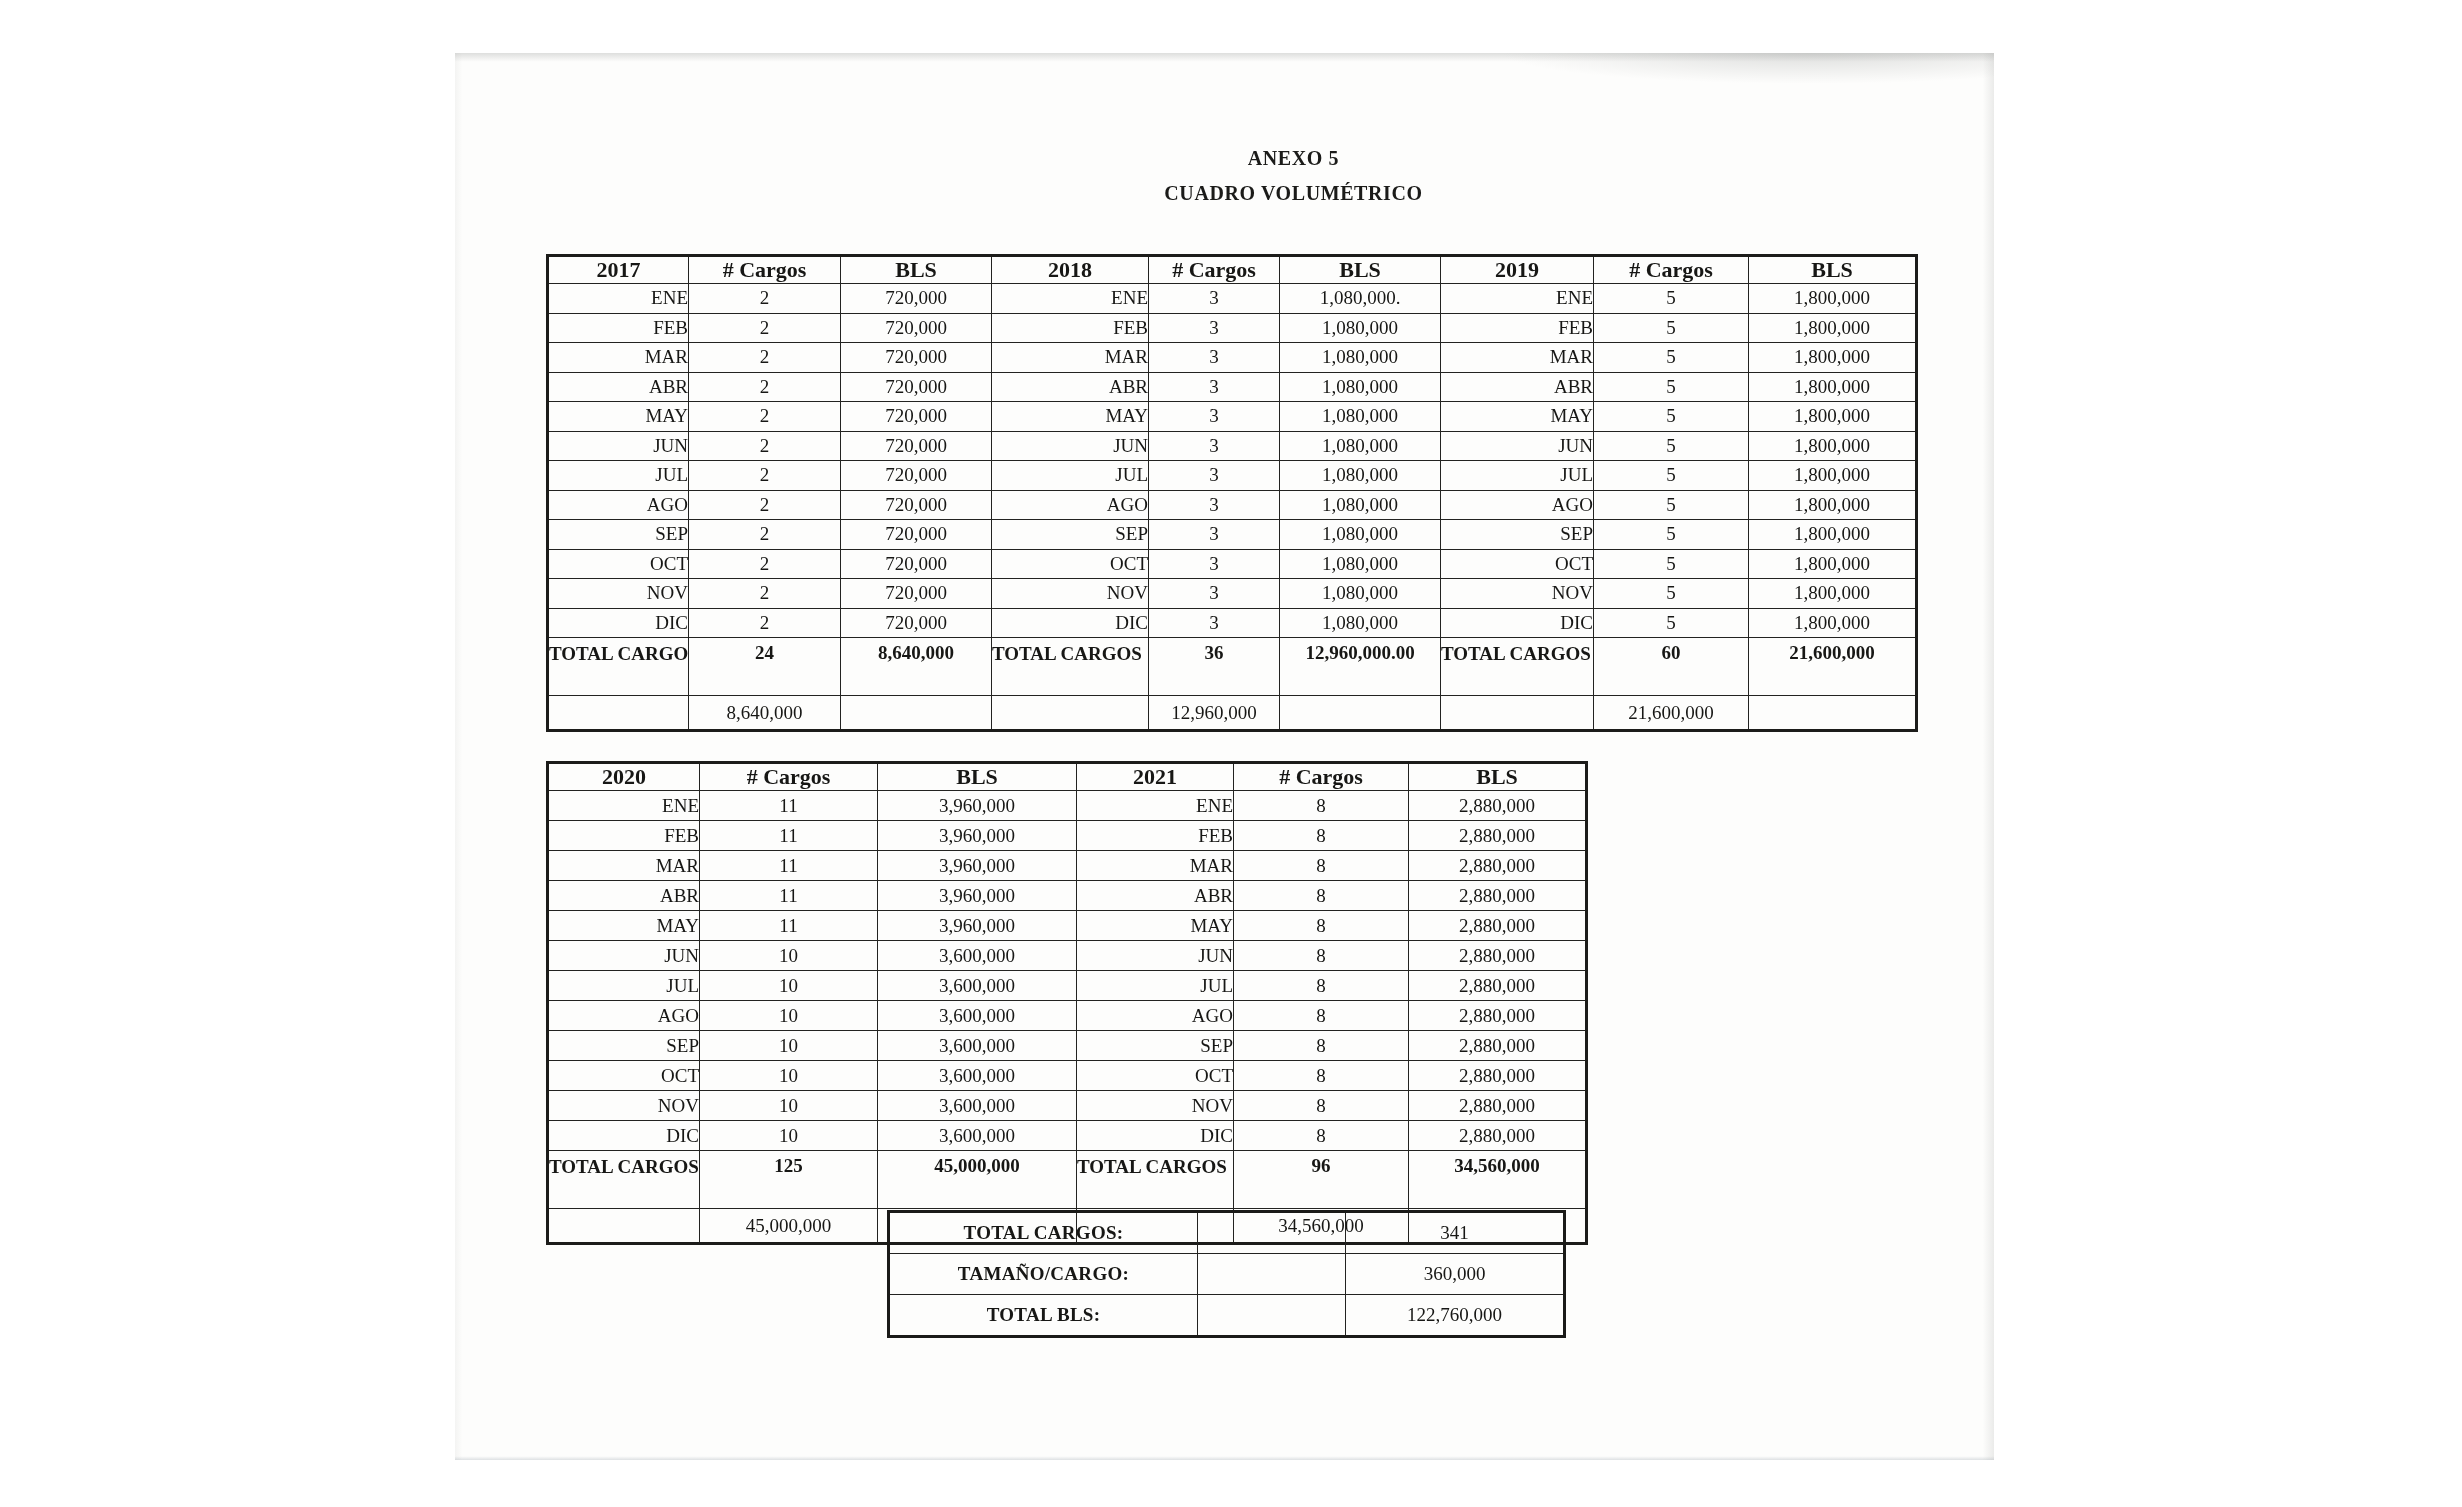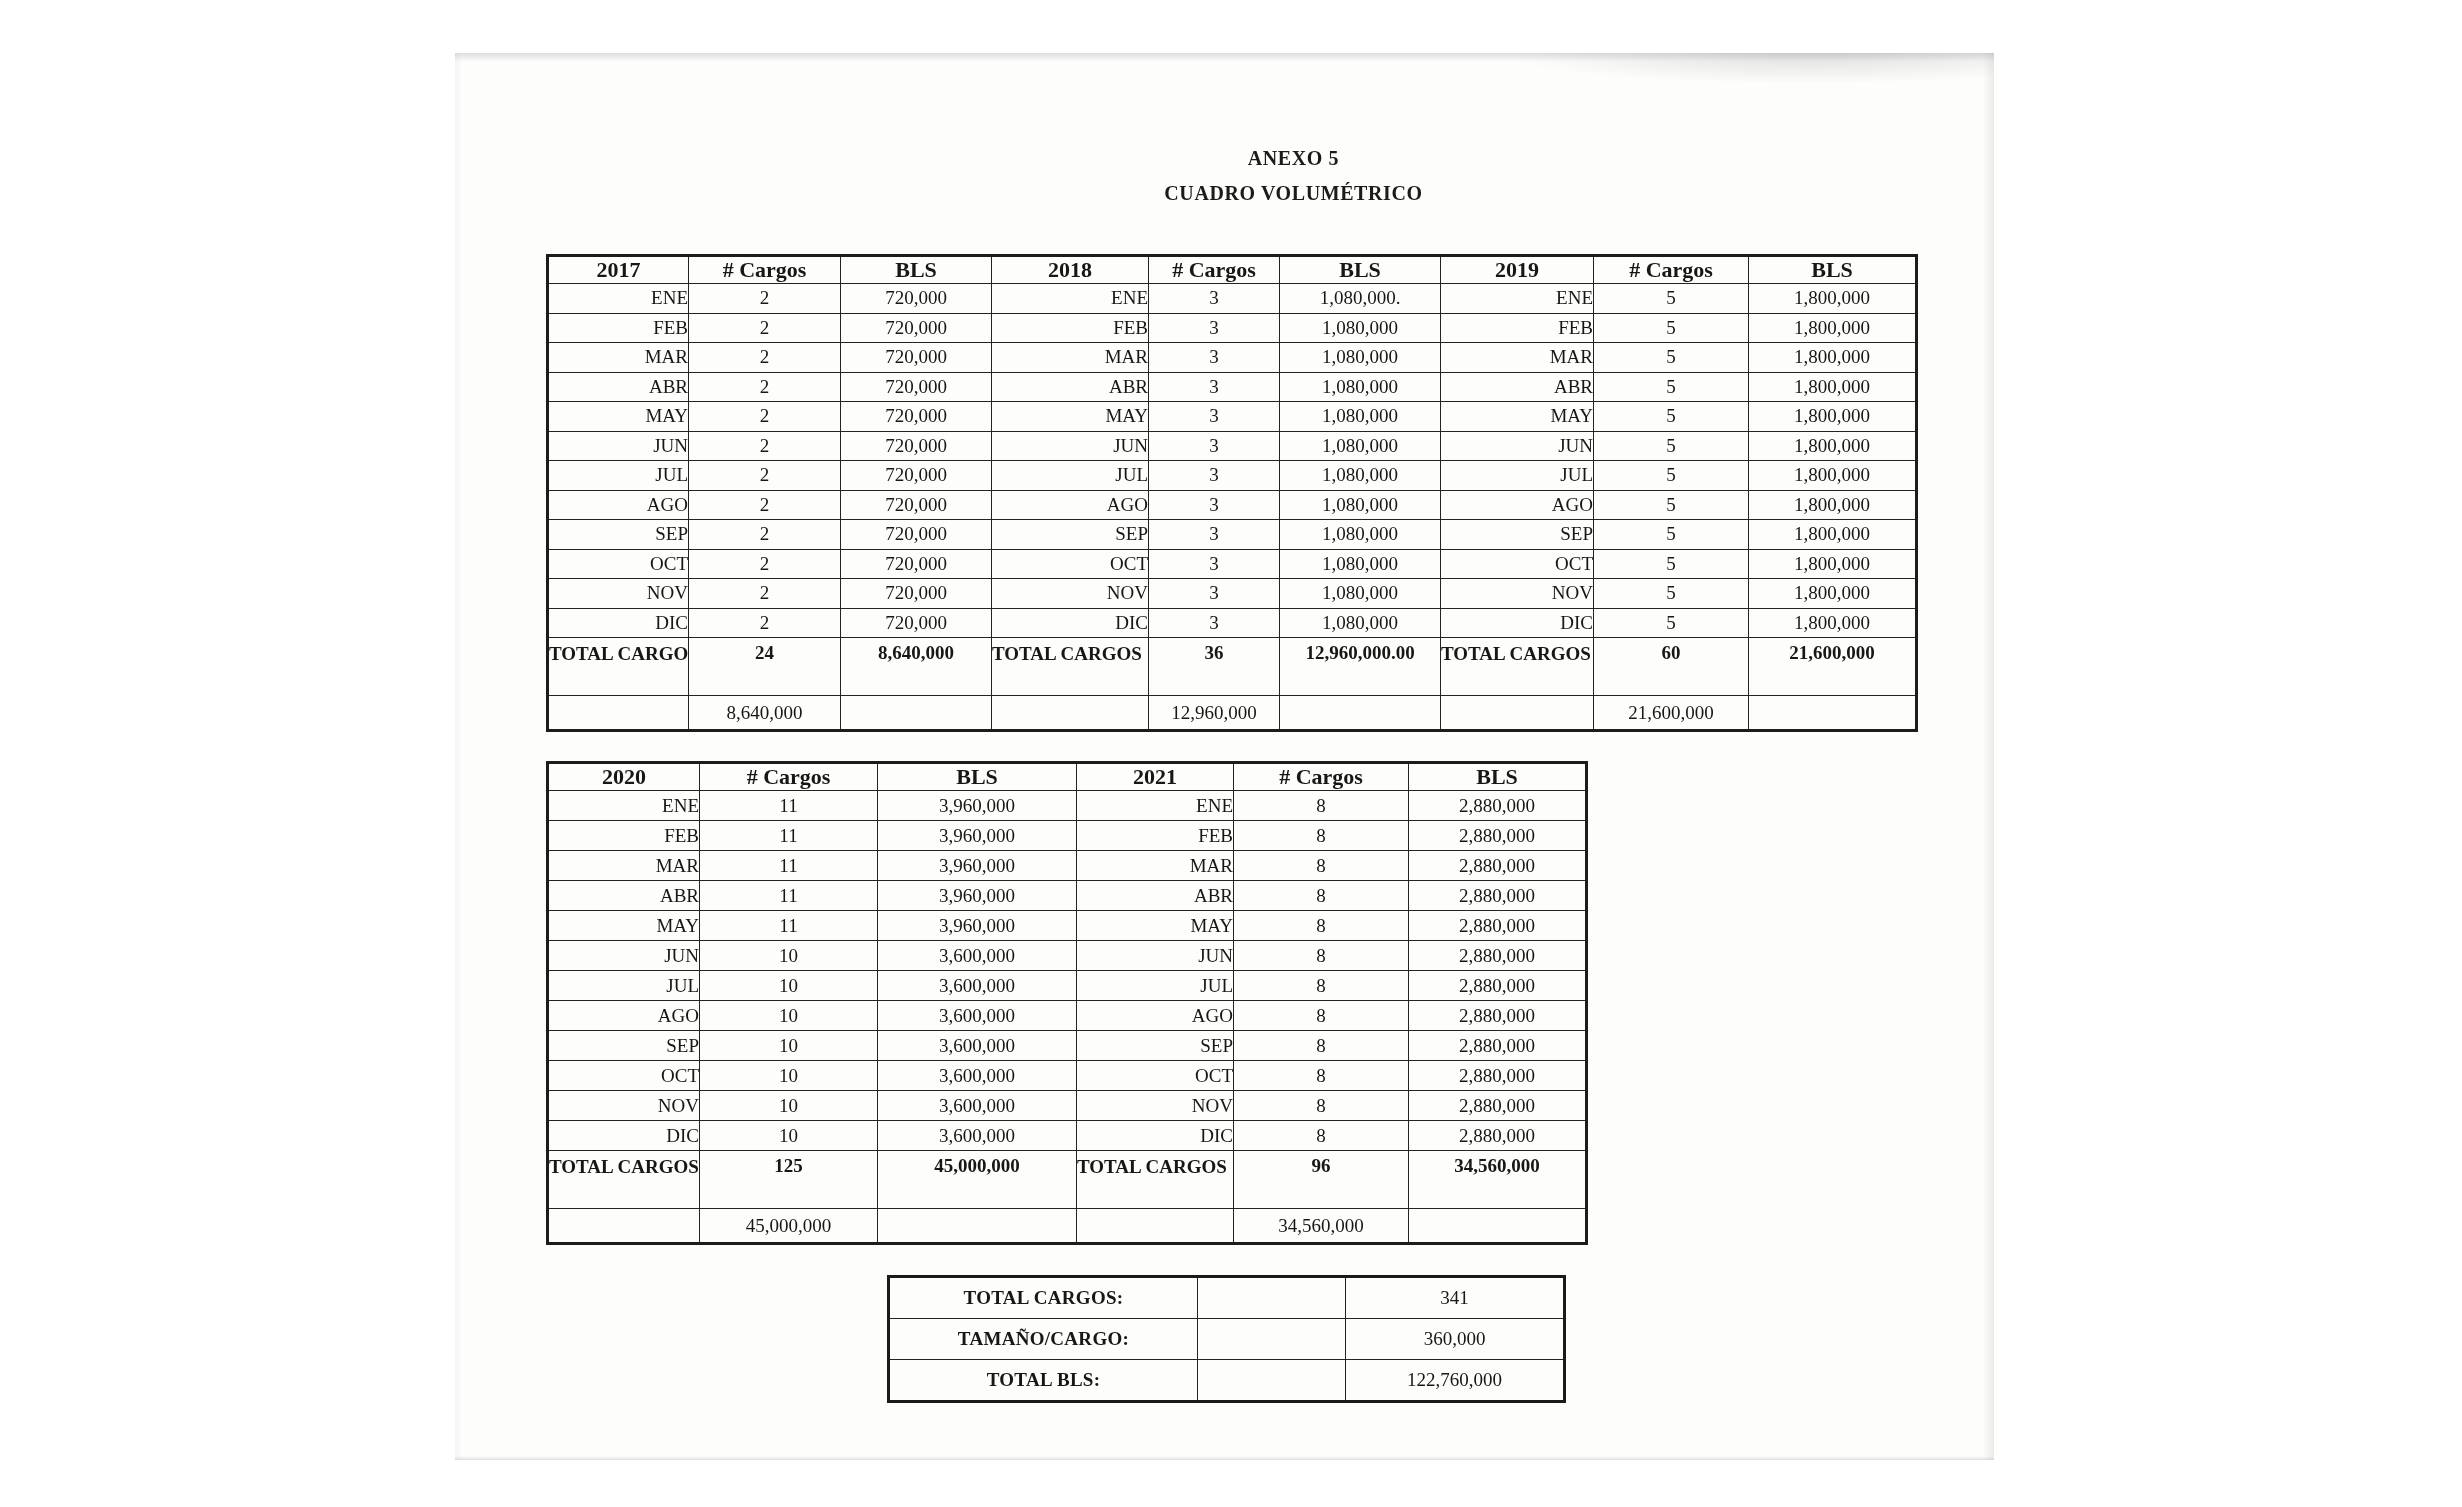--- a/index.html
+++ b/index.html
@@ -373,21 +373,21 @@
           <td></td>
           <td>45,000,000</td>
           <td></td>
           <td></td>
           <td>34,560,000</td>
           <td></td>
         </tr>
       </tfoot>
     </table>
 
-    <table class="tbl sum" id="summary-table" style="left:432px;top:1222px;width:676px;">
+    <table class="tbl sum" id="summary-table" style="left:432px;top:1157px;width:676px;">
       <colgroup>
         <col style="width:309px">
           <col style="width:148px">
           <col style="width:219px">
       </colgroup>
       <tbody>
         <tr>
           <td class="sum-label">TOTAL CARGOS:</td>
           <td></td>
           <td class="sum-value">341</td>

